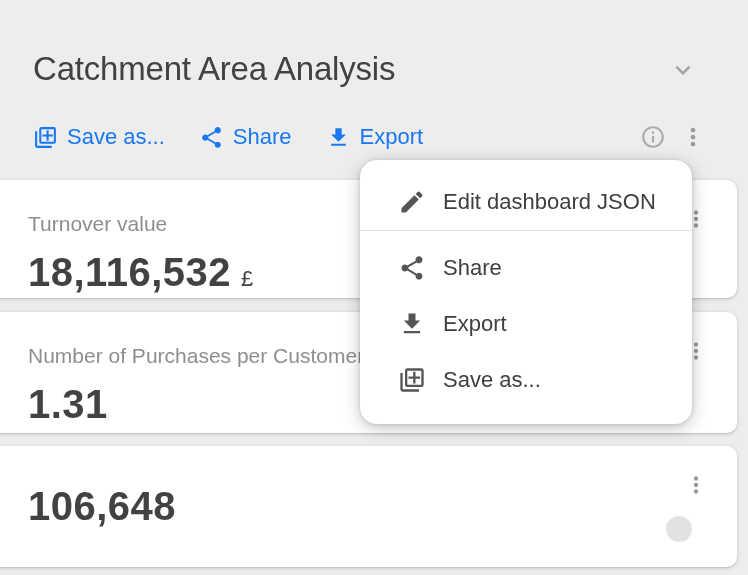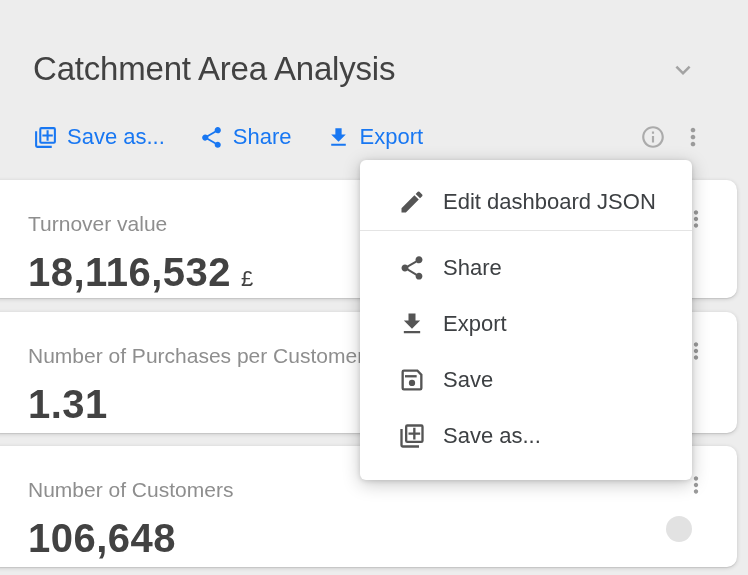--- a/index.html
+++ b/index.html
@@ -57,21 +57,21 @@
     line-height:44px; letter-spacing:0.5px; white-space:nowrap;margin-top:8px;
   }
   .card-unit { font-size:22px; color:#424242; }
   .card-kebab {
     position:absolute; top:26px; right:28px;
     width:26px; height:26px; color:#9b9b9b; cursor:pointer;
   }
   
   .context-menu {
     position:absolute; left:360px; top:160px; width:332px;
-    background:#ffffff; border-radius:6px;
+    background:#ffffff; border-radius:17px;
     box-shadow:0 4px 18px rgba(0,0,0,0.22), 0 1px 5px rgba(0,0,0,0.13);
     padding:14px 0 16px 0; z-index:10;
   }
   .menu-item {
     height:56px; display:flex; align-items:center;
     padding-left:38px; gap:17px; cursor:pointer;
   }
   .menu-item svg { width:28px; height:28px; color:#555555; flex:0 0 auto; }
   .menu-item .mi-label { font-size:22px; color:#3d4043; white-space:nowrap; }
   .menu-divider { height:1px; background:#e4e4e4; margin:0 0 9px 0; }
@@ -148,21 +148,20 @@
     <span class="card-value">1.31</span>
   </div>
   <div class="card-kebab">
     <svg viewBox="0 0 24 24" fill="currentColor">
         <path d="M12 8c1.1 0 2-.9 2-2s-.9-2-2-2-2 .9-2 2 .9 2 2 2zm0 2c-1.1 0-2 .9-2 2s.9 2 2 2 2-.9 2-2-.9-2-2-2zm0 6c-1.1 0-2 .9-2 2s.9 2 2 2 2-.9 2-2-.9-2-2-2z"></path>
       </svg>
   </div>
 </div>
 
 <div class="card card-3">
-  <div class="card-label">Number of Customers</div>
   <div class="card-value-row">
     <span class="card-value">106,648</span>
   </div>
   <div class="card-kebab">
     <svg viewBox="0 0 24 24" fill="currentColor">
         <path d="M12 8c1.1 0 2-.9 2-2s-.9-2-2-2-2 .9-2 2 .9 2 2 2zm0 2c-1.1 0-2 .9-2 2s.9 2 2 2 2-.9 2-2-.9-2-2-2zm0 6c-1.1 0-2 .9-2 2s.9 2 2 2 2-.9 2-2-.9-2-2-2z"></path>
       </svg>
   </div>
 </div>
 
@@ -184,28 +183,20 @@
     <span class="mi-label">Share</span>
   </div>
 
   <div class="menu-item">
     <svg viewBox="0 0 24 24" fill="currentColor">
       <path d="M19 9h-4V3H9v6H5l7 7 7-7zM5 18v2h14v-2H5z"></path>
     </svg>
     <span class="mi-label">Export</span>
   </div>
 
-  <div class="menu-item">
-    <svg viewBox="0 0 24 24" fill="currentColor">
-      <path d="M17 3H5a2 2 0 0 0-2 2v14a2 2 0 0 0 2 2h14a2 2 0 0 0 2-2V7l-4-4zm2 16H5V5h11.17L19 7.83V19z"></path>
-      <circle cx="12" cy="14.5" r="2.7"></circle>
-      <path d="M6 7.8h10v2H6z"></path>
-    </svg>
-    <span class="mi-label">Save</span>
-  </div>
 
   <div class="menu-item">
     <svg viewBox="0 0 24 24" fill="currentColor">
       <path d="M4 6H2v14a2 2 0 0 0 2 2h14v-2H4V6z"></path>
       <path d="M20 2H8a2 2 0 0 0-2 2v12a2 2 0 0 0 2 2h12a2 2 0 0 0 2-2V4a2 2 0 0 0-2-2zm0 14H8V4h12v12z"></path>
       <path d="M13 5h2v4h4v2h-4v4h-2v-4H9V9h4z"></path>
     </svg>
     <span class="mi-label">Save as...</span>
   </div>
 

